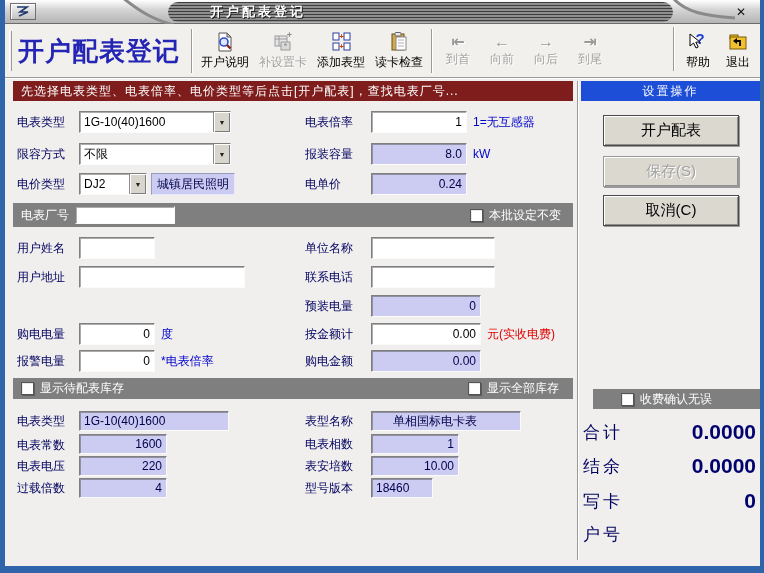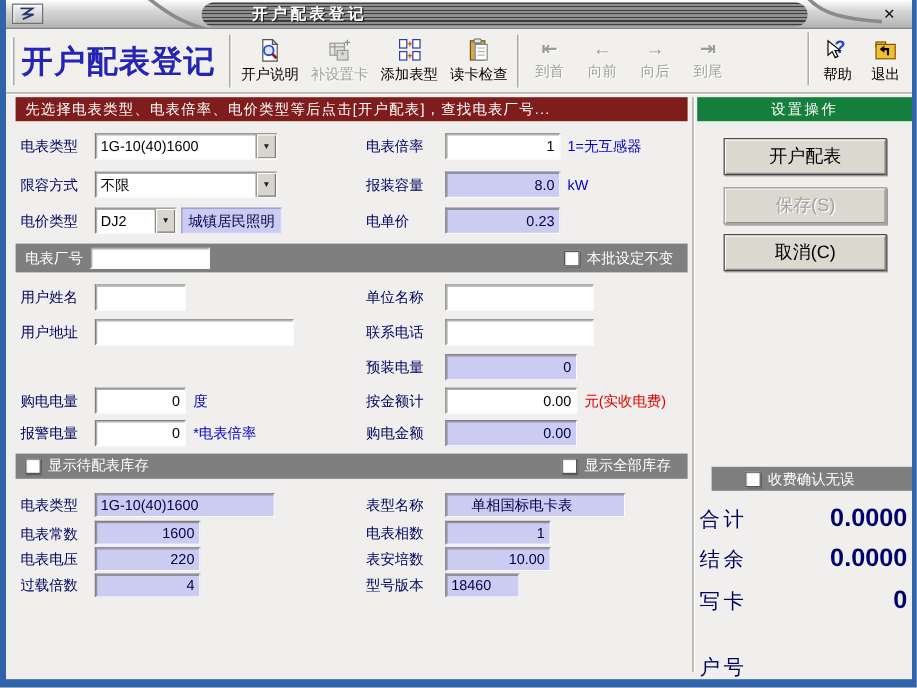--- a/index.html
+++ b/index.html
@@ -68,21 +68,21 @@
     box-shadow:inset 1px 1px 0 #fff,inset -1px -1px 0 #7c7c7c;
     display:flex;align-items:center;justify-content:center;font-size:7px;color:#222;}
   .bar{position:absolute;left:0;right:2px;background:#7f7f7f;color:#fff;display:flex;align-items:center;}
   .cb{width:13px;height:13px;background:#fff;border:1px solid #555;
     box-shadow:1px 1px 0 #5c5c5c,inset 1px 1px 0 #e8e8e8;margin-right:6px;flex:0 0 auto;cursor:pointer;}
   .spacer{flex:1;}
   
   .vdivider{position:absolute;left:572px;top:81px;bottom:6px;width:2px;
     border-left:1px solid #9a9a9a;border-right:1px solid #fff;}
   .ops{position:absolute;left:576px;top:81px;width:179px;height:483px;}
-  .ops-header{position:absolute;left:0;right:0;top:0;height:20px;background:#15803d;color:#fff;
+  .ops-header{position:absolute;left:0;right:0;top:0;height:20px;background:#1d4ed8;color:#fff;
     display:flex;align-items:center;justify-content:center;letter-spacing:2px;}
   .pbtn{position:absolute;left:22px;width:136px;height:31px;background:#dbd8d0;
     border:1px solid #4a4a4a;box-shadow:inset 1px 1px 0 #fff,inset -1px -1px 0 #8f8f8f,1px 1px 0 #9a9a9a;
     display:flex;align-items:center;justify-content:center;font-size:15px;color:#000;cursor:pointer;white-space:nowrap;}
   .pbtn.disabled{color:#a2a2a2;border-color:#9a9a9a;cursor:default;text-shadow:1px 1px 0 #fff;}
   .confirm-bar{position:absolute;left:12px;right:0;top:308px;height:20px;background:#7f7f7f;color:#fff;
     display:flex;align-items:center;padding-left:28px;}
   .trow{position:absolute;left:2px;right:4px;height:30px;display:flex;align-items:center;}
   .trow .tlabel{font-size:17px;color:#00005f;letter-spacing:3px;}
   .trow .tvalue{margin-left:auto;font-size:21px;font-weight:bold;color:#00006e;}
@@ -237,21 +237,21 @@
       <div class="lgroup">
         <span class="flabel">电价类型</span>
         <div class="select" style="width:68px;">
           <span class="val">DJ2</span>
           <span class="btn">▼</span>
         </div>
         <span class="chip">城镇居民照明</span>
       </div>
       <div class="rgroup">
         <span class="flabel">电单价</span>
-        <div class="fld lav right" style="width:96px;">0.23</div>
+        <div class="fld lav right" style="width:96px;">0.24</div>
       </div>
     </div>
 
     <div class="bar" style="top:122px;height:24px;padding:0 12px 0 8px;">
       <span style="margin-right:6px;">电表厂号</span>
       <input class="fld" style="width: 100px; height: 18px;" value="">
       <span class="spacer"></span>
       <span class="cb"></span>
       <span>本批设定不变</span>
     </div>
@@ -378,20 +378,20 @@
       <span class="tvalue">0.0000</span>
     </div>
     <div class="trow" style="top:370px;">
       <span class="tlabel">结余</span>
       <span class="tvalue">0.0000</span>
     </div>
     <div class="trow" style="top:405px;">
       <span class="tlabel">写卡</span>
       <span class="tvalue">0</span>
     </div>
-    <div class="trow" style="top:438px;margin-top:22px;">
+    <div class="trow" style="top:438px;">
       <span class="tlabel">户号</span>
       <span class="tvalue"></span>
     </div>
   </div>
 
  </div>
 </div>
 
 </body></html>

